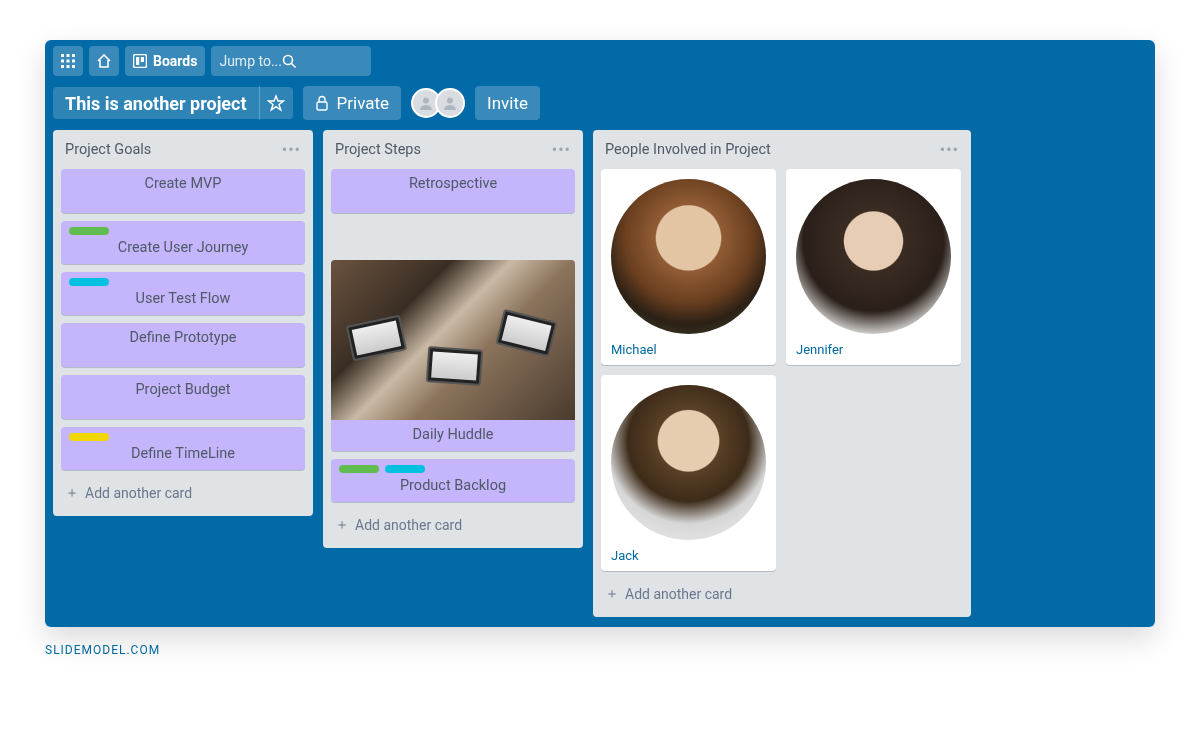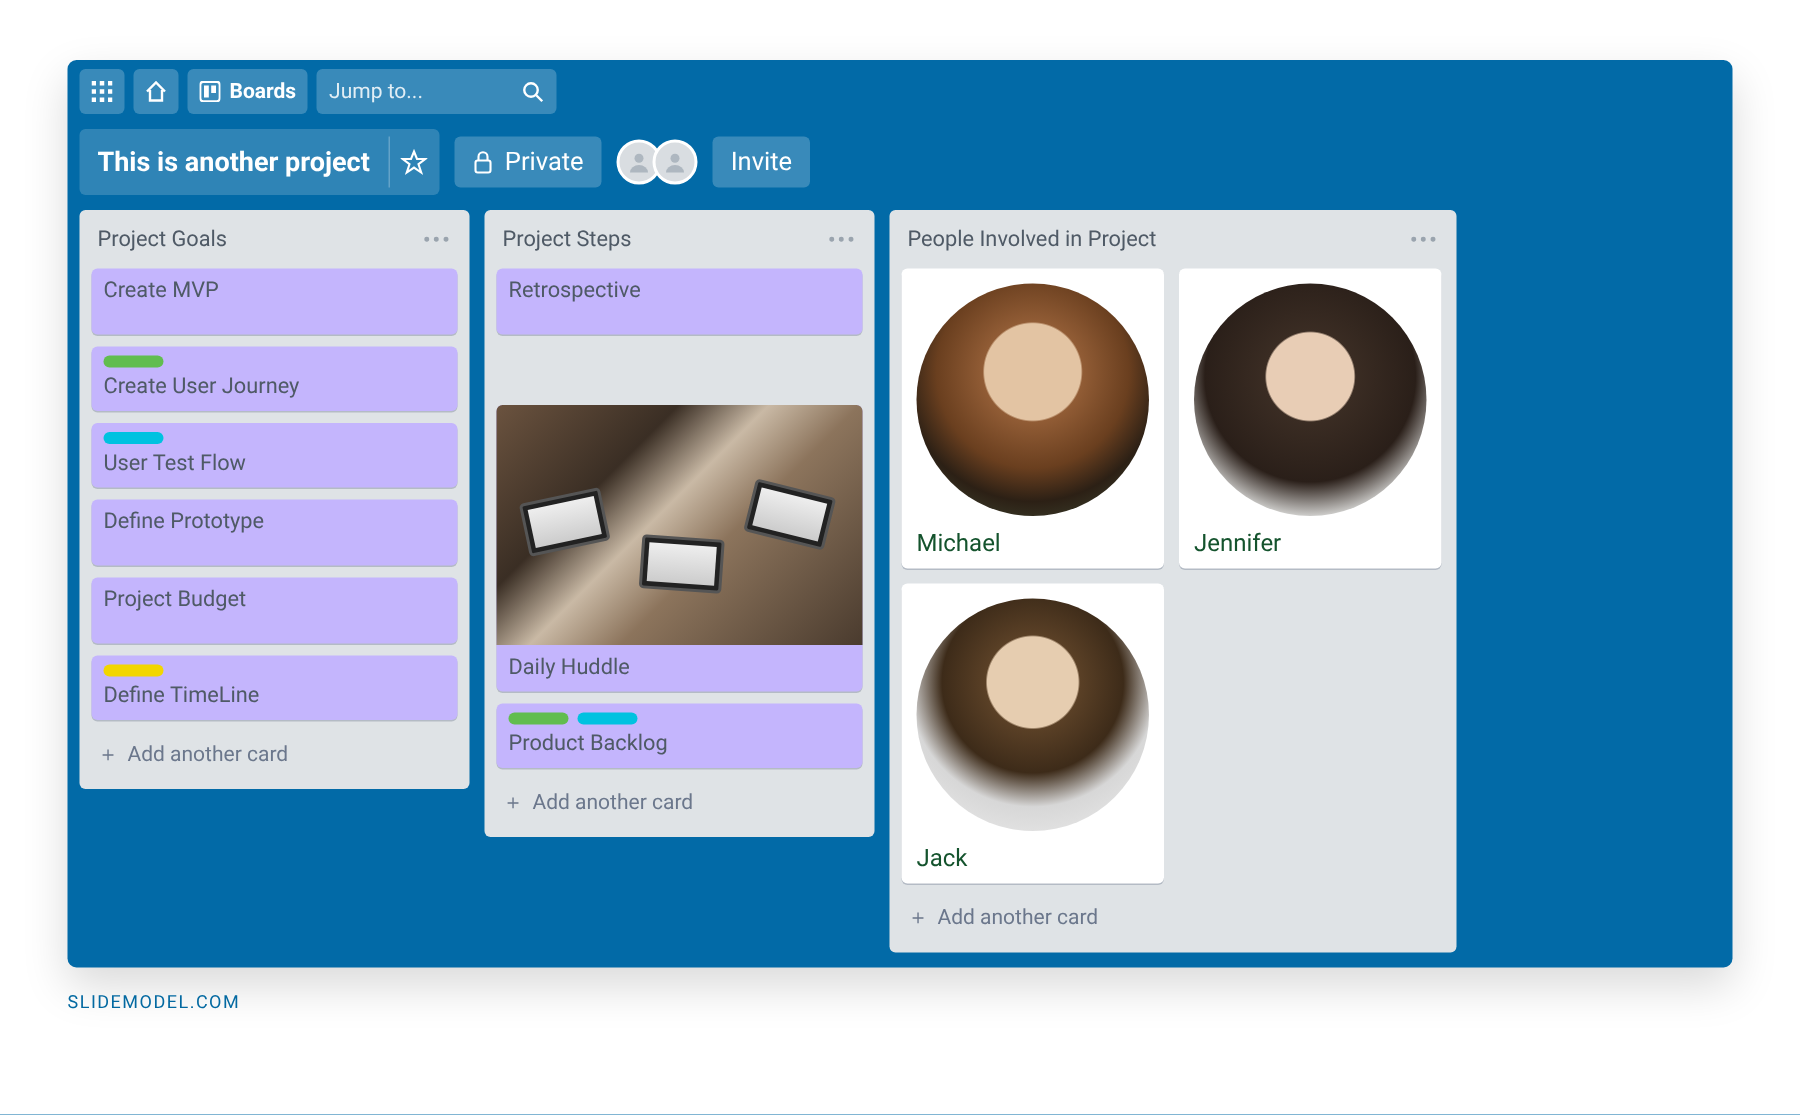--- a/index.html
+++ b/index.html
@@ -36,35 +36,35 @@
   .search {
     background: rgba(255,255,255,0.22);
     border-radius: 4px;
     height: 30px;
     width: 160px;
     display: flex;
     align-items: center;
     padding: 0 8px;
     color: rgba(255,255,255,0.85);
     font-size: 14px;
-    justify-content: space-between;
+    justify-content: flex-start;
   }
   
   .board-header {
     display: flex;
     align-items: center;
     gap: 10px;
     padding: 4px 8px 10px 8px;
   }
   .board-title-wrap{
     background: rgba(255,255,255,0.18);
     border-radius: 4px;
     display:flex;
     align-items:center;
-    height:44px;
+    height:32px;
   }
   .board-title {
     color: #fff;
     font-weight: 700;
     font-size: 18px;
     padding: 0 12px;
   }
   .star-btn {
     width: 34px; height:34px;
     display:flex;align-items:center;justify-content:center;
@@ -94,21 +94,21 @@
     padding:0 8px;
   }
   .list {
     background:#dfe3e6;
     border-radius:4px;
     padding:8px;
     display:flex;
     flex-direction:column;
     gap:8px;
   }
-  .list.narrow { width:260px; }
+  .list.narrow { width:260px;text-align:center; }
   .list.wide { width:378px; }
   .list-header{
     display:flex;justify-content:space-between;align-items:center;
     padding:2px 4px;
   }
   .list-title{ font-size:14.5px; color:#4f5a66; }
   .list-menu{ color:#9aa4ae; cursor:pointer; letter-spacing:1px;}
   .card{
     background:#c4b5fd;
     border-radius:4px;
@@ -148,21 +148,21 @@
     background:#fff;
     border-radius:4px;
     box-shadow:0 1px 0 rgba(9,30,66,0.2);
     padding:10px 10px 8px 10px;
     cursor:pointer;
   }
   .person-photo{
     width:155px;height:155px;border-radius:50%;
     margin:0 auto 8px auto;
   }
-  .person-name{font-size:16px;color:#14532d;}
+  .person-name{font-size:13px;color:#0369a1;}
   .footer-credit{
     text-align:left;
     font-size:12px;
     letter-spacing:1px;
     color:#0369a1;
     padding:16px 50px 0 0;
   }
   svg{display:block;}
 </style>
 </head>

